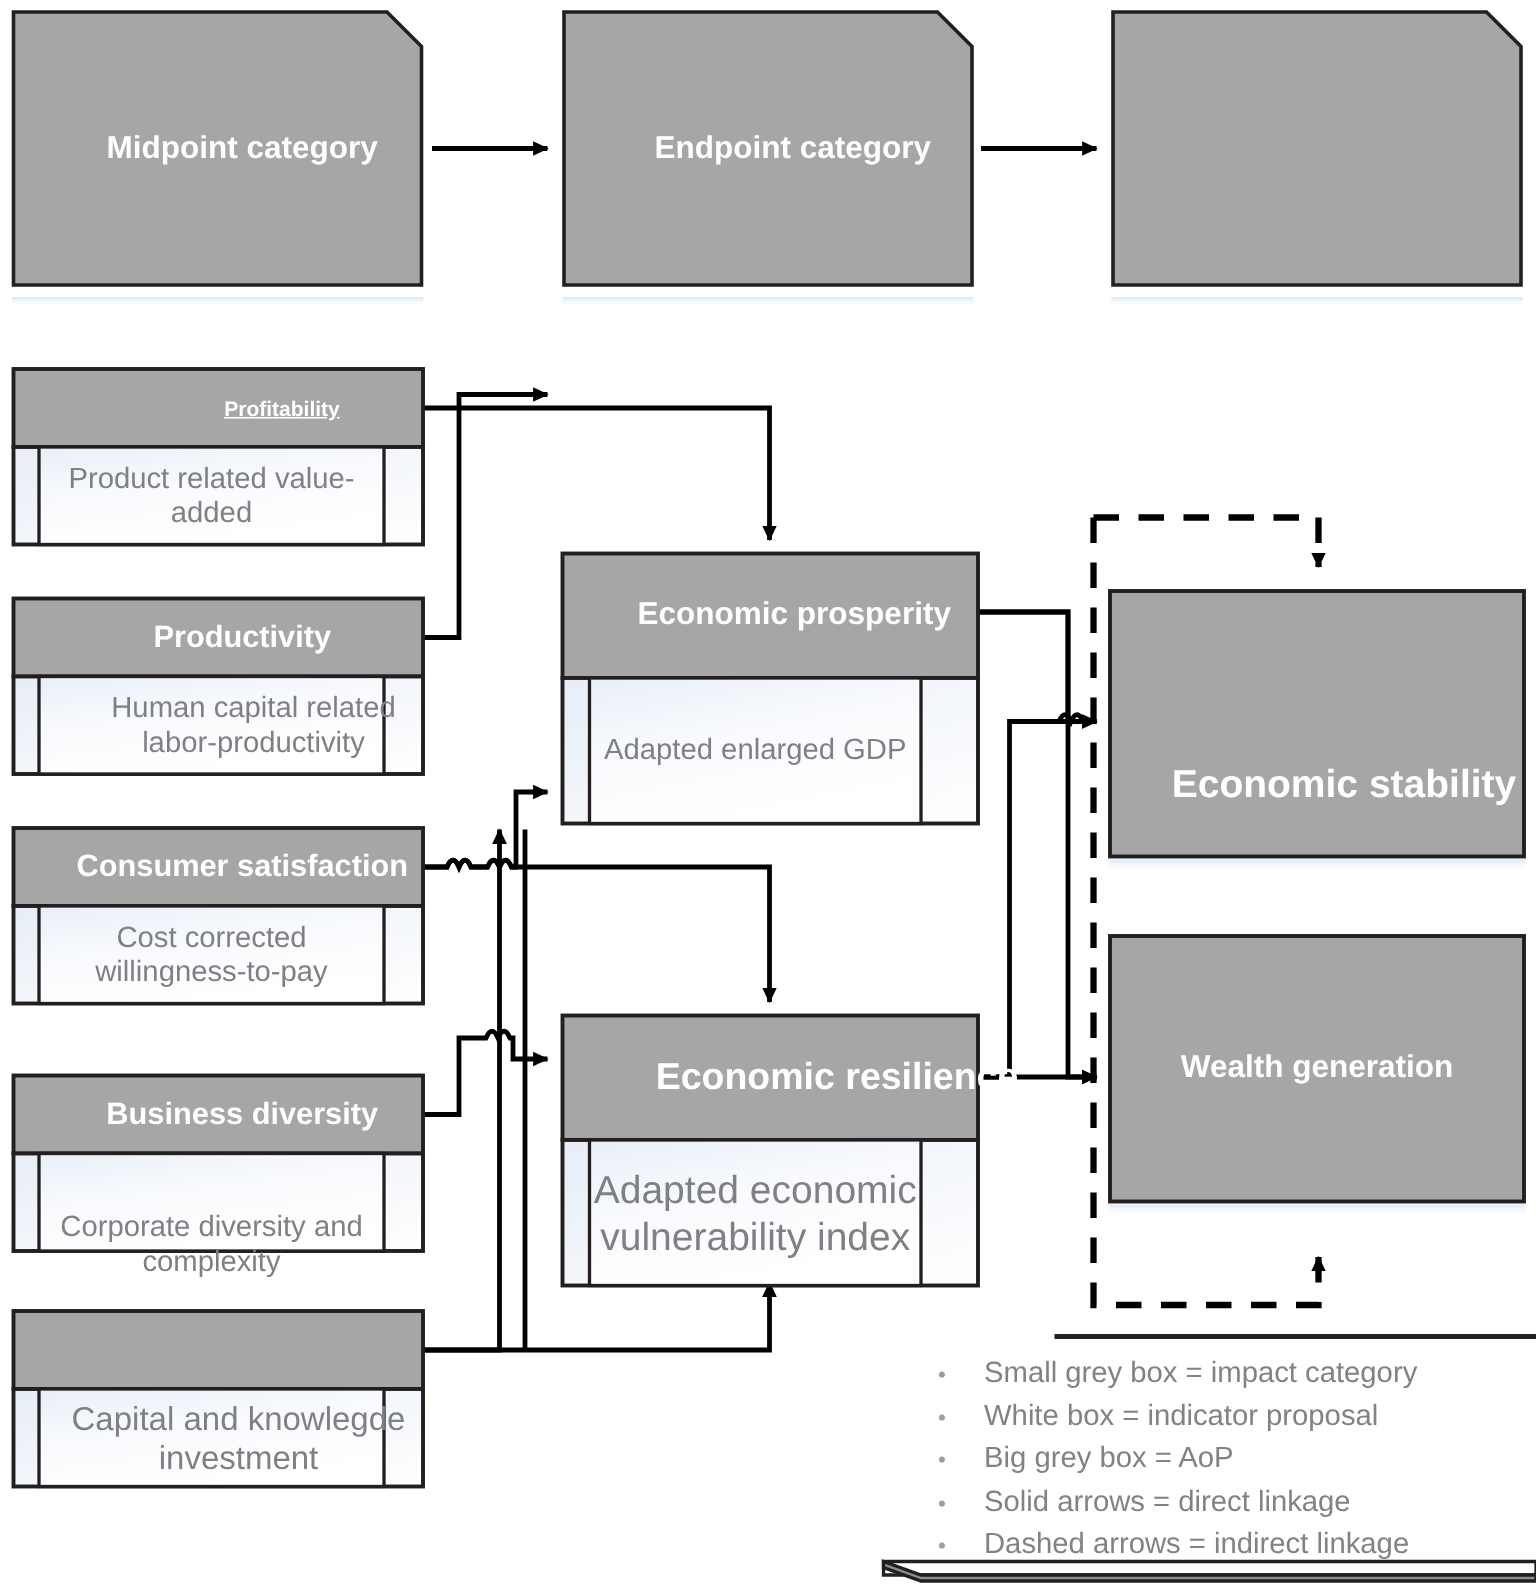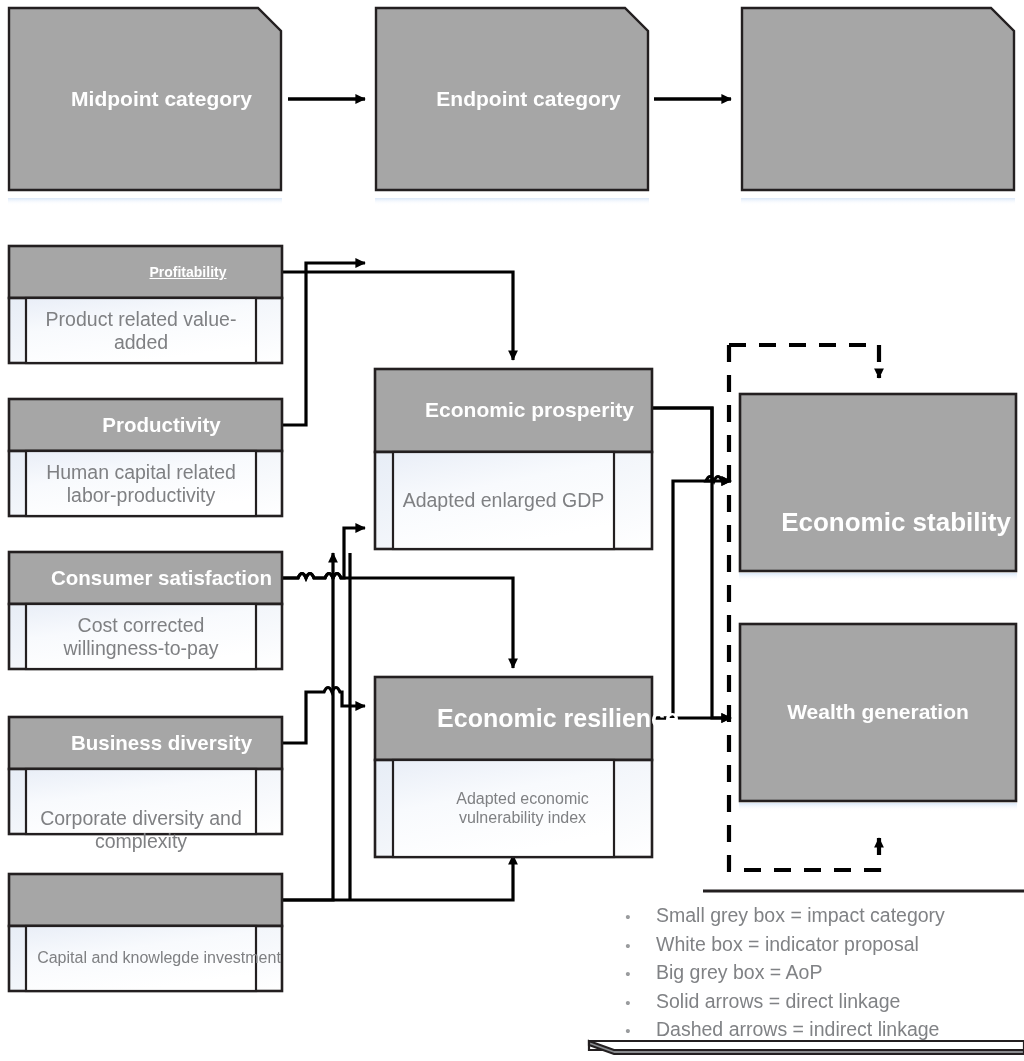--- a/index.html
+++ b/index.html
@@ -156,30 +156,30 @@
 
   <div class="lbl hdr-white" style="left:9px;top:78px;width:273px;height:42px;font-size:21px;">Midpoint category</div>
   <div class="lbl hdr-white" style="left:376px;top:78px;width:273px;height:42px;font-size:21px;">Endpoint category</div>
 
   <div class="lbl hdr-white" style="left:9px;top:246px;width:326px;height:52px;font-size:14px;text-decoration:underline;">Profitability</div>
   <div class="lbl hdr-white" style="left:9px;top:399px;width:273px;height:52px;font-size:20.5px;">Productivity</div>
   <div class="lbl hdr-white" style="left:9px;top:552px;width:273px;height:52px;font-size:20.5px;">Consumer satisfaction</div>
   <div class="lbl hdr-white" style="left:9px;top:717px;width:273px;height:52px;font-size:20.5px;">Business diversity</div>
 
   <div class="lbl sub-grey" style="left:26px;top:298px;width:230px;height:65px;font-size:19.5px;">Product related value-added</div>
-  <div class="lbl sub-grey" style="left:26px;top:451px;width:230px;height:65px;font-size:19.5px;">Human capital related labor-productivity</div>
+  <div class="lbl sub-grey" style="left:26px;top:451px;width:230px;height:65px;font-size:19.5px;padding-left:28px;">Human capital related labor-productivity</div>
   <div class="lbl sub-grey" style="left:26px;top:604px;width:230px;height:65px;font-size:19.5px;">Cost corrected willingness-to-pay</div>
   <div class="lbl sub-grey" style="left:26px;top:769px;width:230px;height:65px;font-size:19.5px;margin-top:28px;">Corporate diversity and complexity</div>
-  <div class="lbl sub-grey" style="left:26px;top:926px;width:266px;height:65px;font-size:16px;">Capital and knowlegde investment</div>
+  <div class="lbl sub-grey" style="left:26px;top:926px;width:266px;height:65px;font-size:22px;">Capital and knowlegde investment</div>
 
   <div class="lbl hdr-white" style="left:375px;top:369px;width:277px;height:83px;font-size:21px;">Economic prosperity</div>
   <div class="lbl sub-grey" style="left:393px;top:452px;width:221px;height:97px;font-size:19.5px;">Adapted enlarged GDP</div>
 
   <div class="lbl hdr-white" style="left:375px;top:677px;width:334px;height:83px;font-size:25px;">Economic resilience</div>
-  <div class="lbl sub-grey" style="left:393px;top:760px;width:221px;height:97px;font-size:16px;padding-left:19px;">Adapted economic vulnerability index</div>
+  <div class="lbl sub-grey" style="left:393px;top:760px;width:221px;height:97px;font-size:26px;">Adapted economic vulnerability index</div>
 
   <div class="lbl aop" style="left:740px;top:394px;width:312px;height:177px;font-size:26px;margin-top:40px;">Economic stability</div>
   <div class="lbl aop" style="left:740px;top:624px;width:276px;height:177px;font-size:21px;">Wealth generation</div>
 
   <div class="legend-list">
     <div class="legend-row">
       <span class="legend-bullet">•</span>
       <span class="legend-text">Small grey box = impact category</span>
     </div>
     <div class="legend-row">

